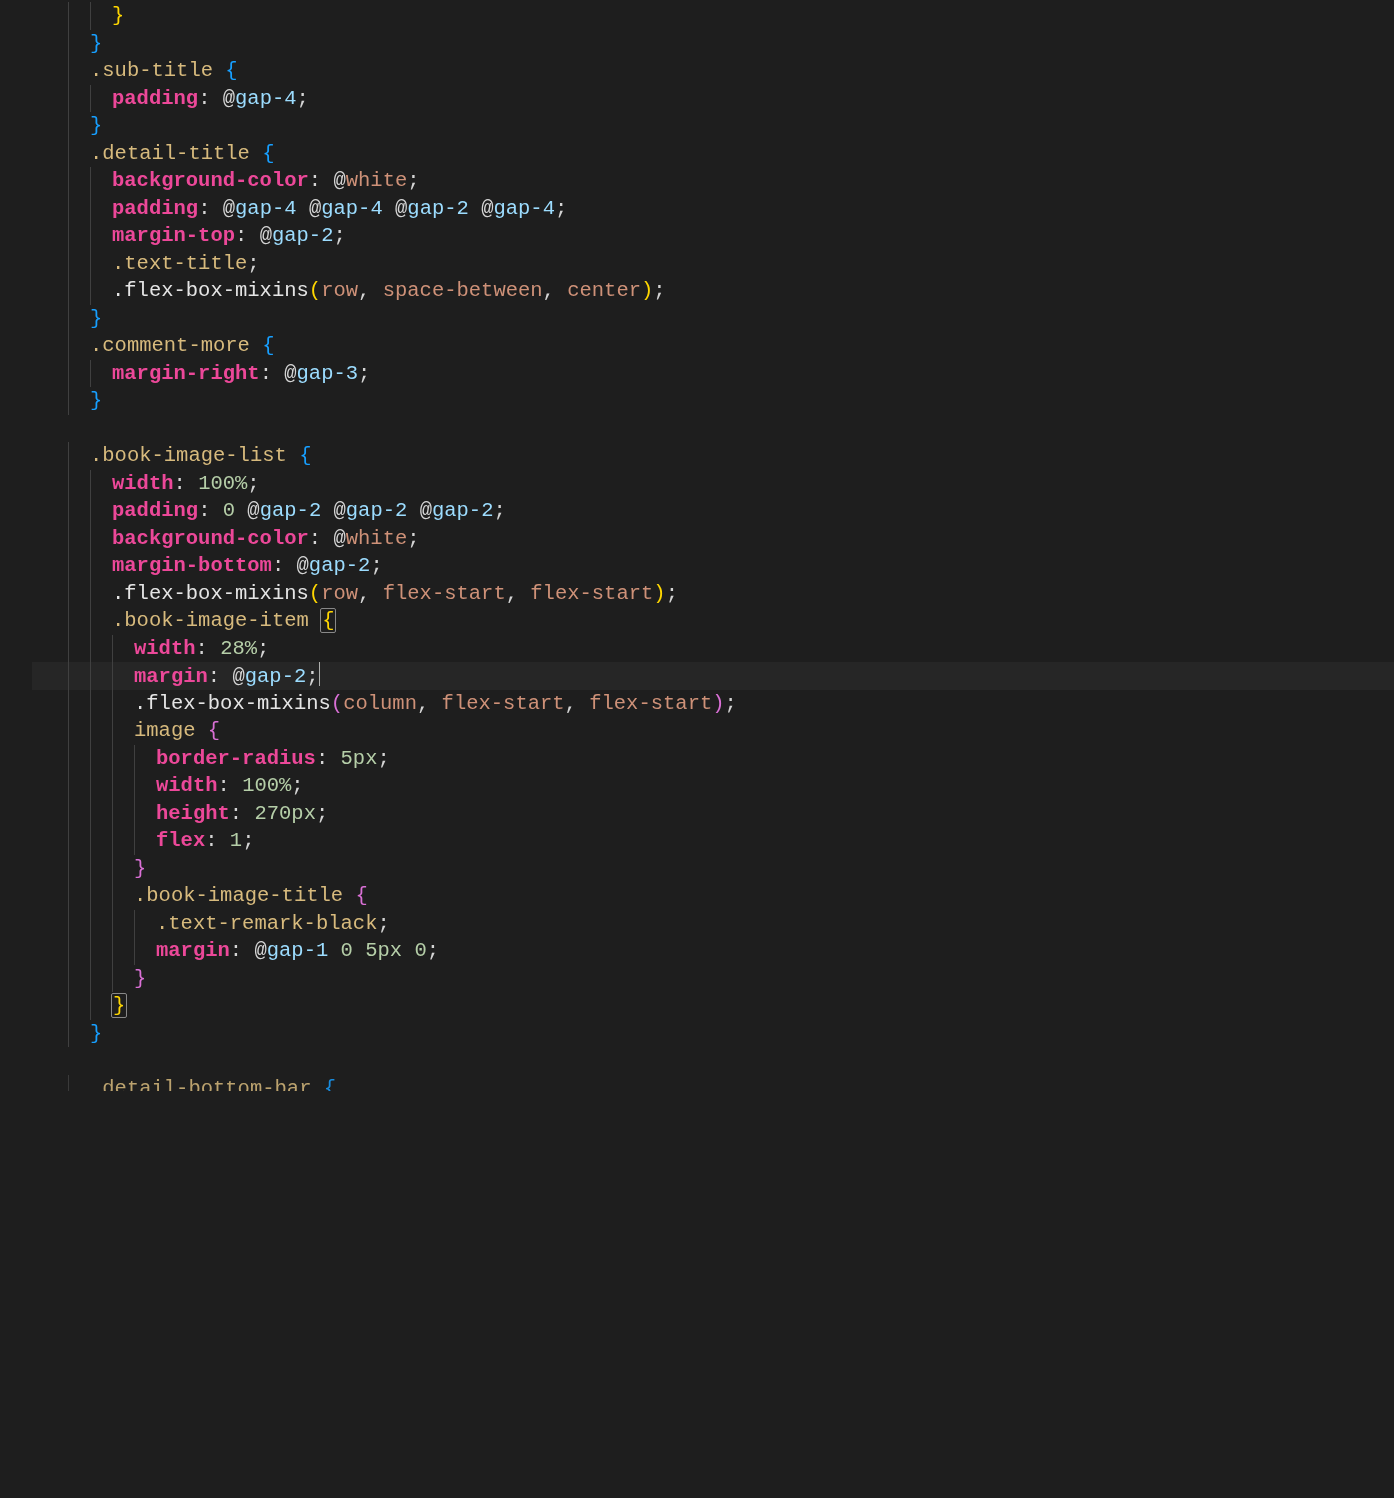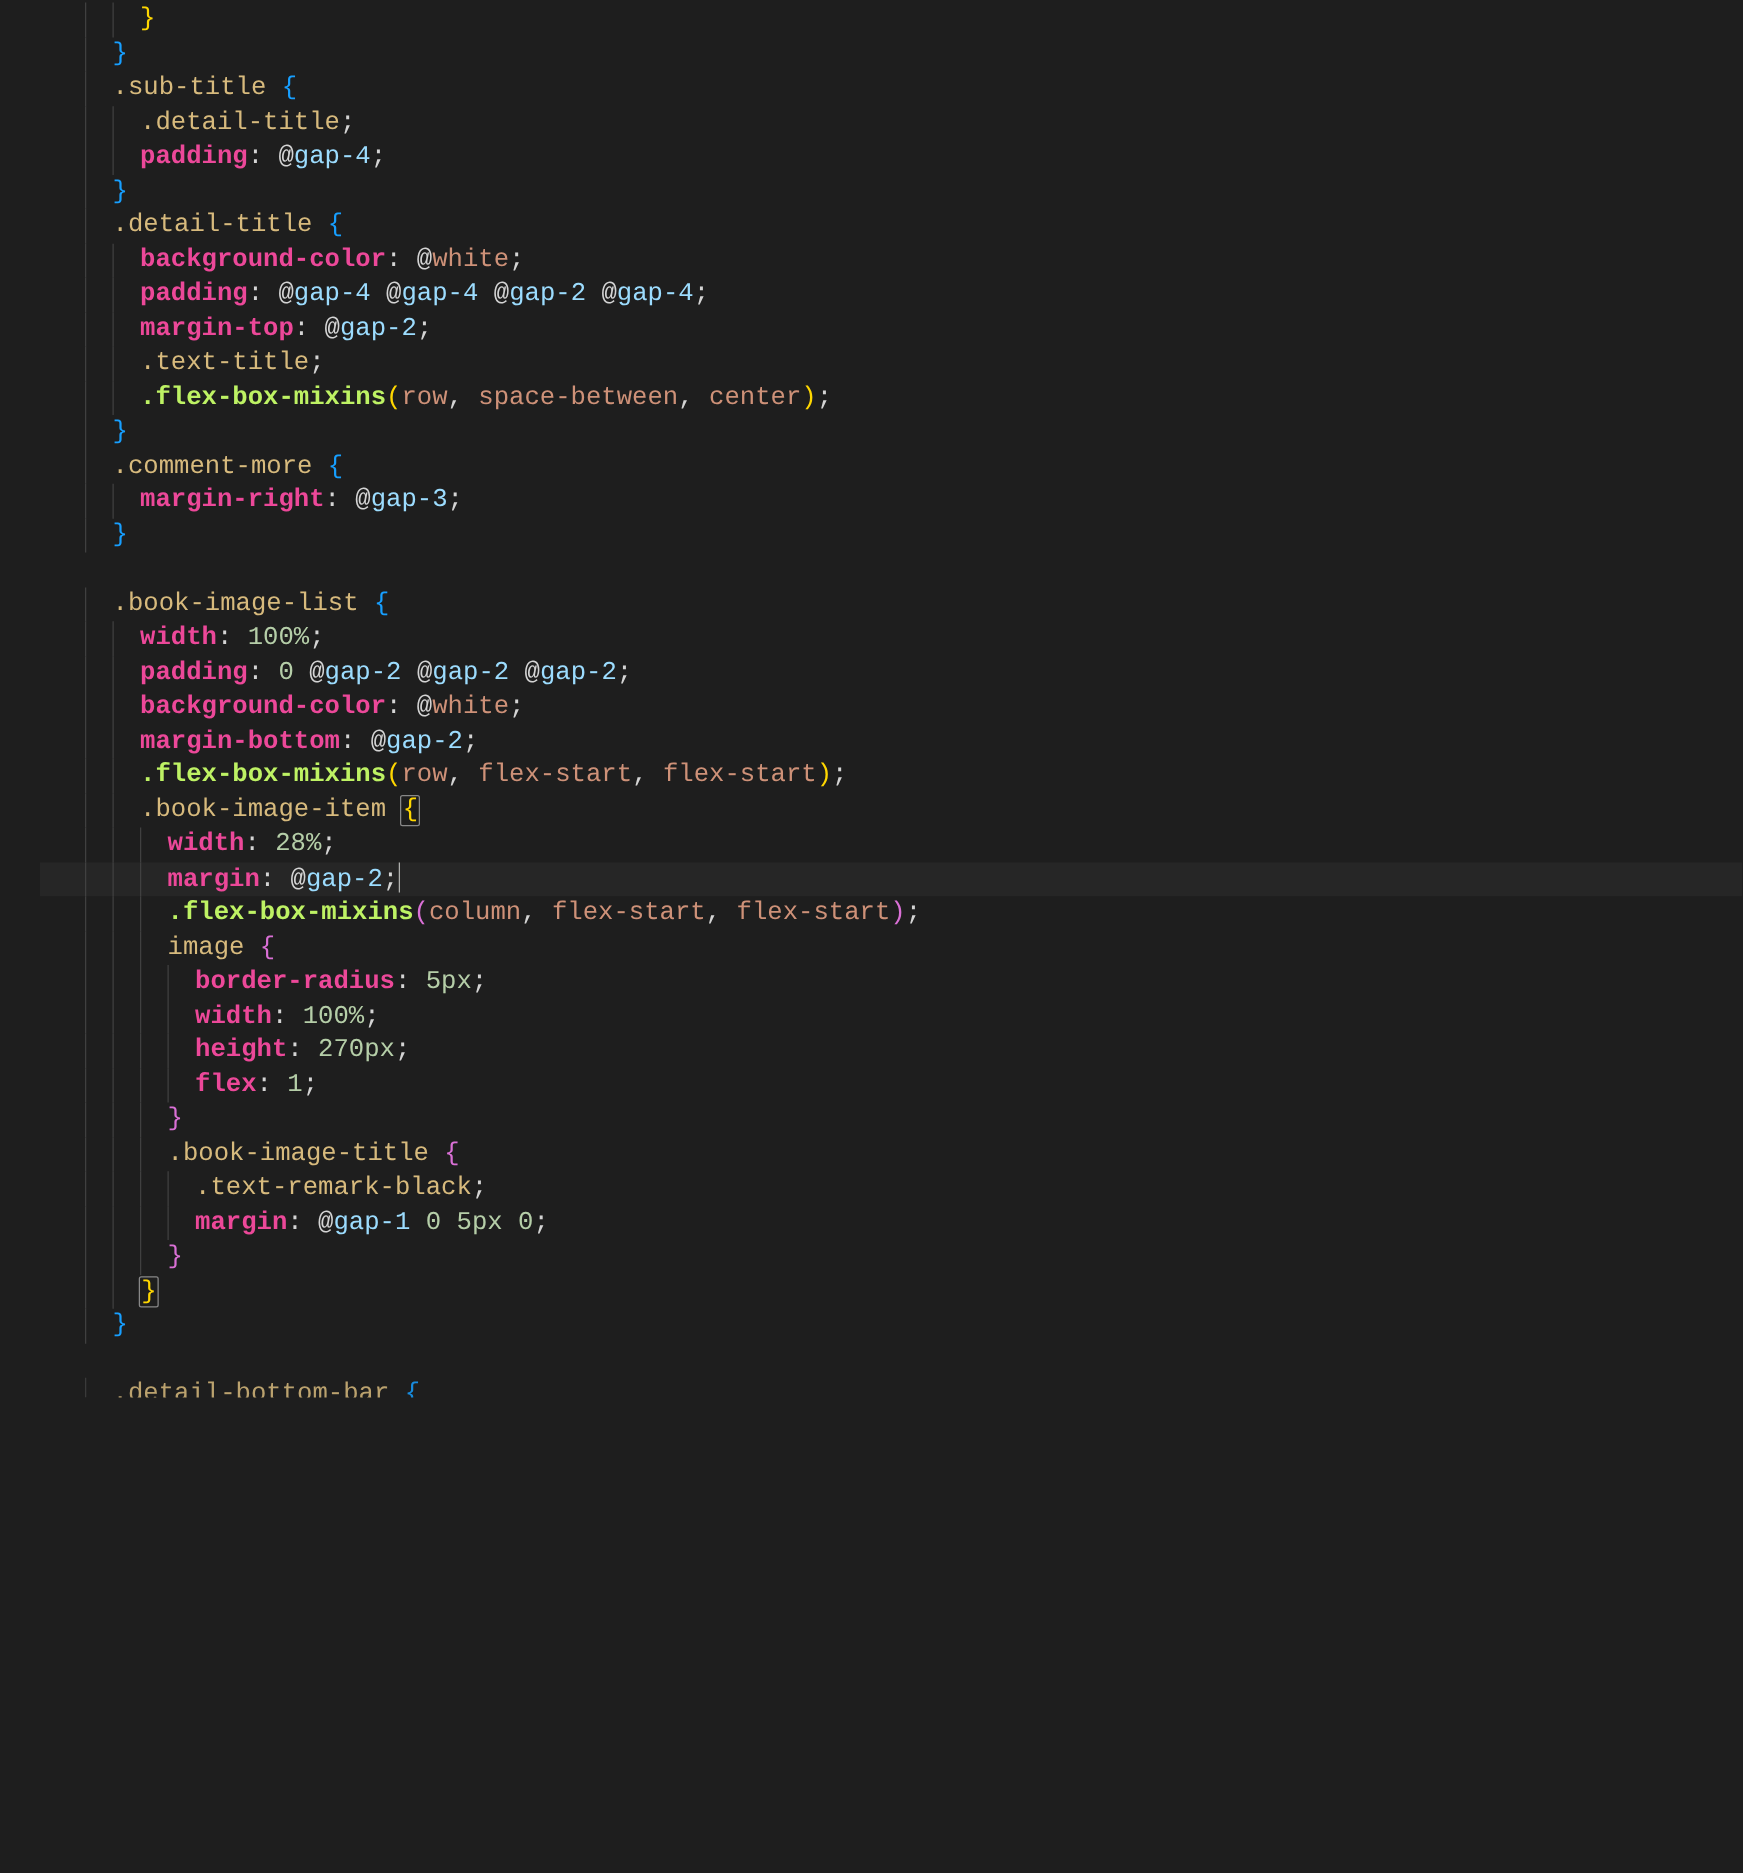--- a/index.html
+++ b/index.html
@@ -62,21 +62,21 @@
   .brace2{ color: #179fff; }  
   .brace3{ color: #ffd700; }  
   .paren { color: #ffd700; }  
   .paren2{ color: #da70d6; }  
   .at    { color: #d4d4d4; }  
   .var   { color: #9cdcfe; }  
   .num   { color: #b5cea8; }  
   .unit  { color: #b5cea8; }  
   .kw    { color: #ce9178; }  
   .white { color: #ce9178; }  
-  .mix   { color: #bef264; font-weight: bold; }  
+  .mix   { color: #e5e5e5; }  
   .cursor-line { background: rgba(255,255,255,0.04); }
 
   .bracket-match {
     border: 1px solid #888;
     border-radius: 2px;
     margin: -1px;
     padding: 0 1px;
   }
   .cursor {
     display: inline-block;
@@ -132,21 +132,20 @@
       <div class="ln"></div>
       <div class="ln"></div>
       <div class="ln"></div>
       <div class="ln"></div>
       <div class="ln"></div>
     </div>
   <div class="code" id="code">
       <div class="row"><span class="guide" style="left: 36px; border-left: 1px solid rgb(64, 64, 64);"></span><span class="guide" style="left: 58px; border-left: 1px solid rgb(64, 64, 64);"></span><span class="content"><span class="pad" style="width: 80px;"></span><span class="brace3">}</span></span></div>
       <div class="row"><span class="guide" style="left: 36px; border-left: 1px solid rgb(64, 64, 64);"></span><span class="content"><span class="pad" style="width: 58px;"></span><span class="brace2">}</span></span></div>
       <div class="row"><span class="guide" style="left: 36px; border-left: 1px solid rgb(64, 64, 64);"></span><span class="content"><span class="pad" style="width: 58px;"></span><span class="sel">.sub-title</span><span class="punct"> </span><span class="brace2">{</span></span></div>
-      <div class="row"><span class="guide" style="left: 36px; border-left: 1px solid rgb(64, 64, 64);"></span><span class="guide" style="left: 58px; border-left: 1px solid rgb(64, 64, 64);"></span><span class="content"><span class="pad" style="width: 80px;"></span><span class="sel">.detail-title</span><span class="punct">;</span></span></div>
       <div class="row"><span class="guide" style="left: 36px; border-left: 1px solid rgb(64, 64, 64);"></span><span class="guide" style="left: 58px; border-left: 1px solid rgb(64, 64, 64);"></span><span class="content"><span class="pad" style="width: 80px;"></span><span class="prop">padding</span><span class="punct">: </span><span class="at">@</span><span class="var">gap-4</span><span class="punct">;</span></span></div>
       <div class="row"><span class="guide" style="left: 36px; border-left: 1px solid rgb(64, 64, 64);"></span><span class="content"><span class="pad" style="width: 58px;"></span><span class="brace2">}</span></span></div>
       <div class="row"><span class="guide" style="left: 36px; border-left: 1px solid rgb(64, 64, 64);"></span><span class="content"><span class="pad" style="width: 58px;"></span><span class="sel">.detail-title</span><span class="punct"> </span><span class="brace2">{</span></span></div>
       <div class="row"><span class="guide" style="left: 36px; border-left: 1px solid rgb(64, 64, 64);"></span><span class="guide" style="left: 58px; border-left: 1px solid rgb(64, 64, 64);"></span><span class="content"><span class="pad" style="width: 80px;"></span><span class="prop">background-color</span><span class="punct">: </span><span class="at">@</span><span class="white">white</span><span class="punct">;</span></span></div>
       <div class="row"><span class="guide" style="left: 36px; border-left: 1px solid rgb(64, 64, 64);"></span><span class="guide" style="left: 58px; border-left: 1px solid rgb(64, 64, 64);"></span><span class="content"><span class="pad" style="width: 80px;"></span><span class="prop">padding</span><span class="punct">: </span><span class="at">@</span><span class="var">gap-4</span><span class="punct"> </span><span class="at">@</span><span class="var">gap-4</span><span class="punct"> </span><span class="at">@</span><span class="var">gap-2</span><span class="punct"> </span><span class="at">@</span><span class="var">gap-4</span><span class="punct">;</span></span></div>
       <div class="row"><span class="guide" style="left: 36px; border-left: 1px solid rgb(64, 64, 64);"></span><span class="guide" style="left: 58px; border-left: 1px solid rgb(64, 64, 64);"></span><span class="content"><span class="pad" style="width: 80px;"></span><span class="prop">margin-top</span><span class="punct">: </span><span class="at">@</span><span class="var">gap-2</span><span class="punct">;</span></span></div>
       <div class="row"><span class="guide" style="left: 36px; border-left: 1px solid rgb(64, 64, 64);"></span><span class="guide" style="left: 58px; border-left: 1px solid rgb(64, 64, 64);"></span><span class="content"><span class="pad" style="width: 80px;"></span><span class="sel">.text-title</span><span class="punct">;</span></span></div>
       <div class="row"><span class="guide" style="left: 36px; border-left: 1px solid rgb(64, 64, 64);"></span><span class="guide" style="left: 58px; border-left: 1px solid rgb(64, 64, 64);"></span><span class="content"><span class="pad" style="width: 80px;"></span><span class="mix">.flex-box-mixins</span><span class="paren">(</span><span class="kw">row</span><span class="punct">, </span><span class="kw">space-between</span><span class="punct">, </span><span class="kw">center</span><span class="paren">)</span><span class="punct">;</span></span></div>
       <div class="row"><span class="guide" style="left: 36px; border-left: 1px solid rgb(64, 64, 64);"></span><span class="content"><span class="pad" style="width: 58px;"></span><span class="brace2">}</span></span></div>
       <div class="row"><span class="guide" style="left: 36px; border-left: 1px solid rgb(64, 64, 64);"></span><span class="content"><span class="pad" style="width: 58px;"></span><span class="sel">.comment-more</span><span class="punct"> </span><span class="brace2">{</span></span></div>

